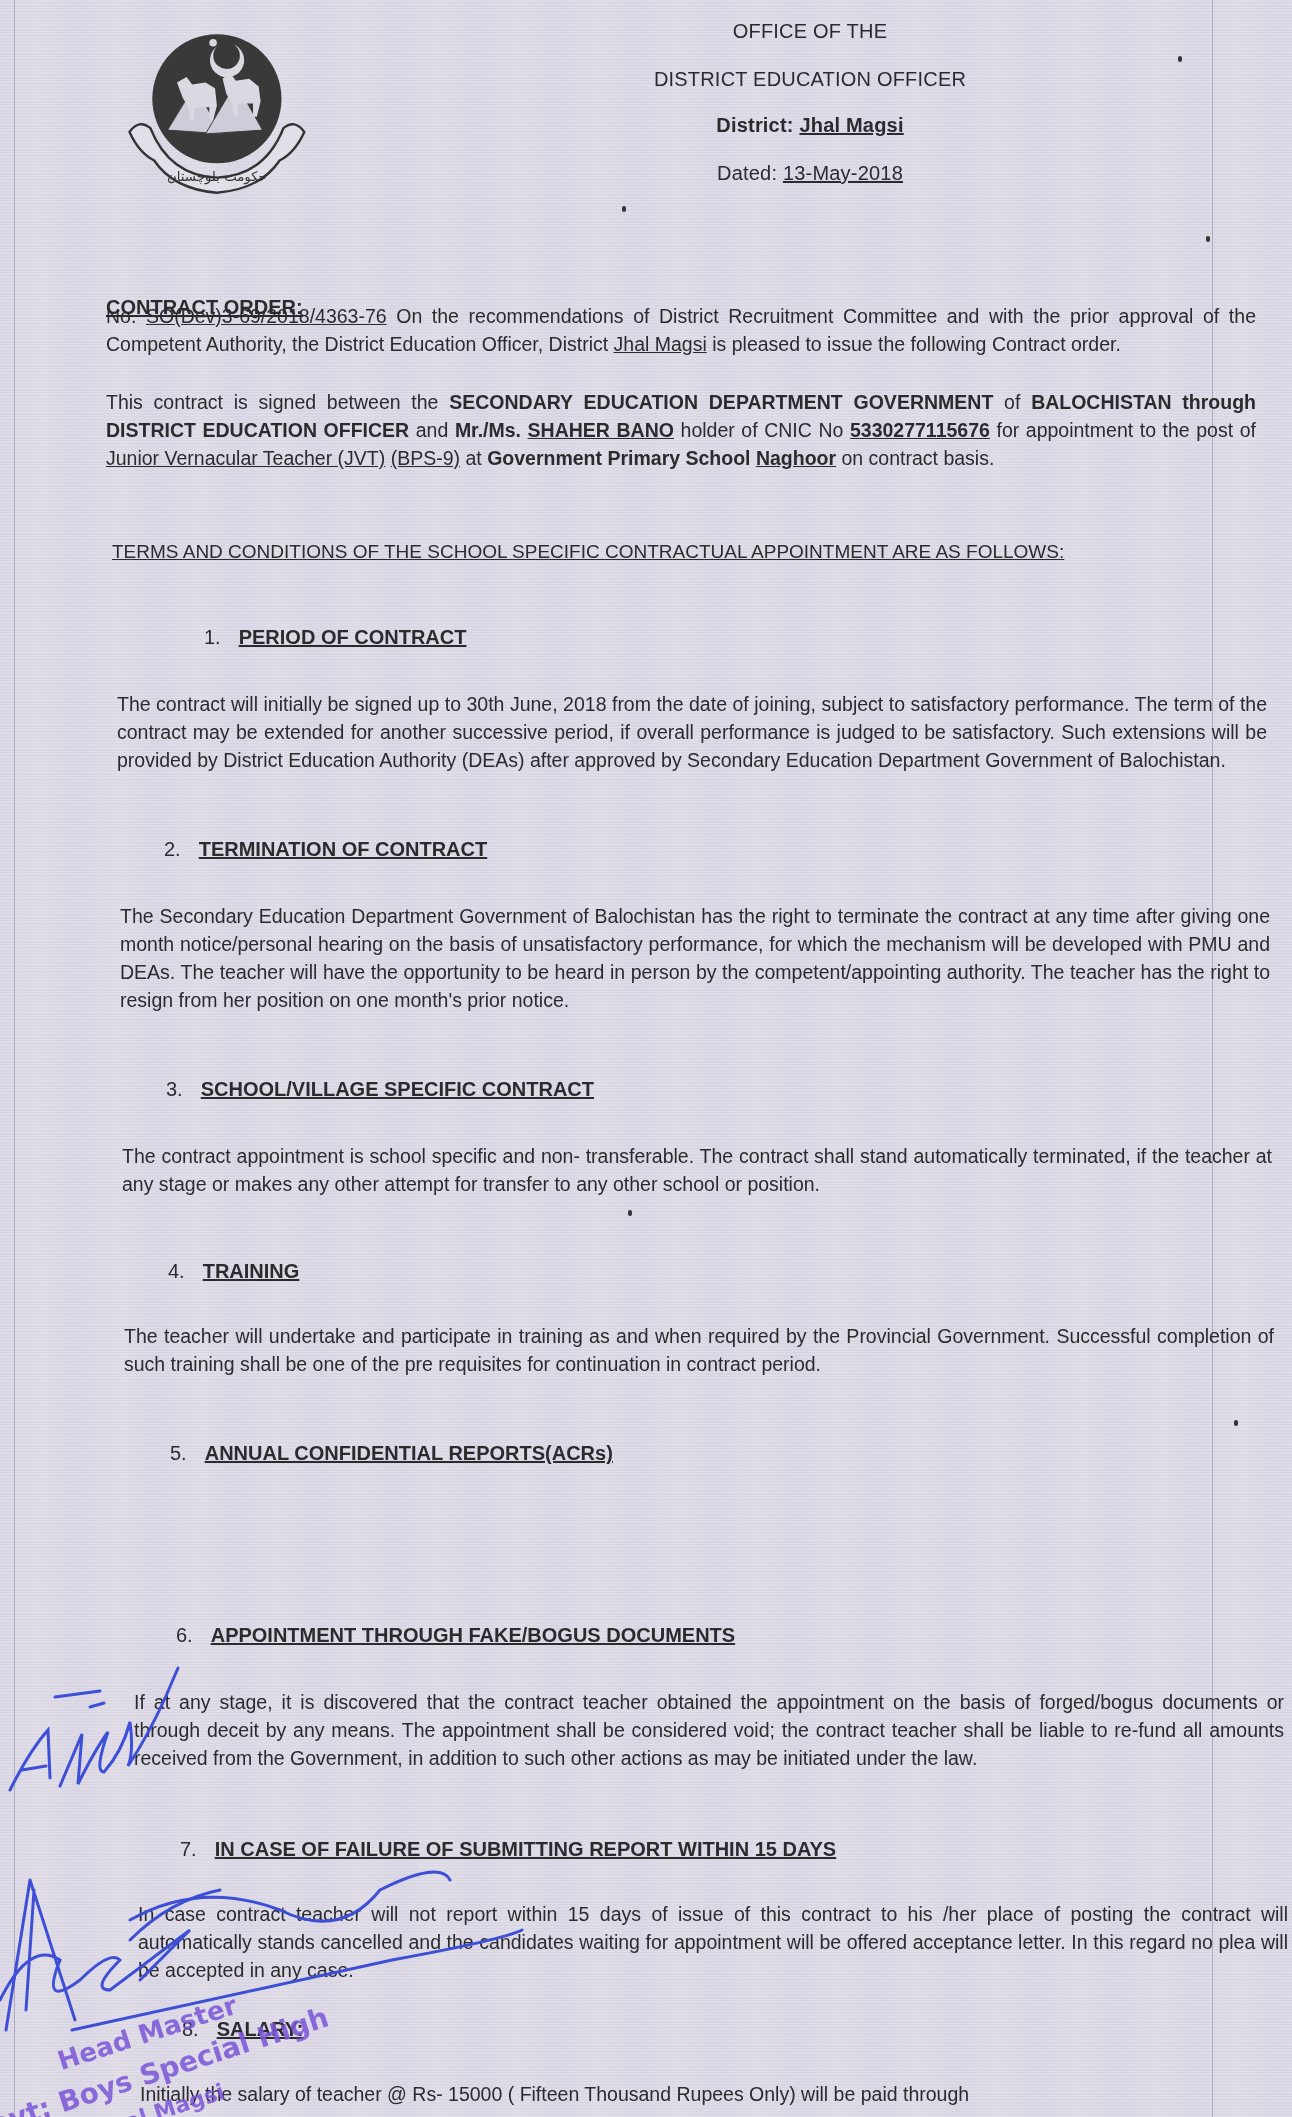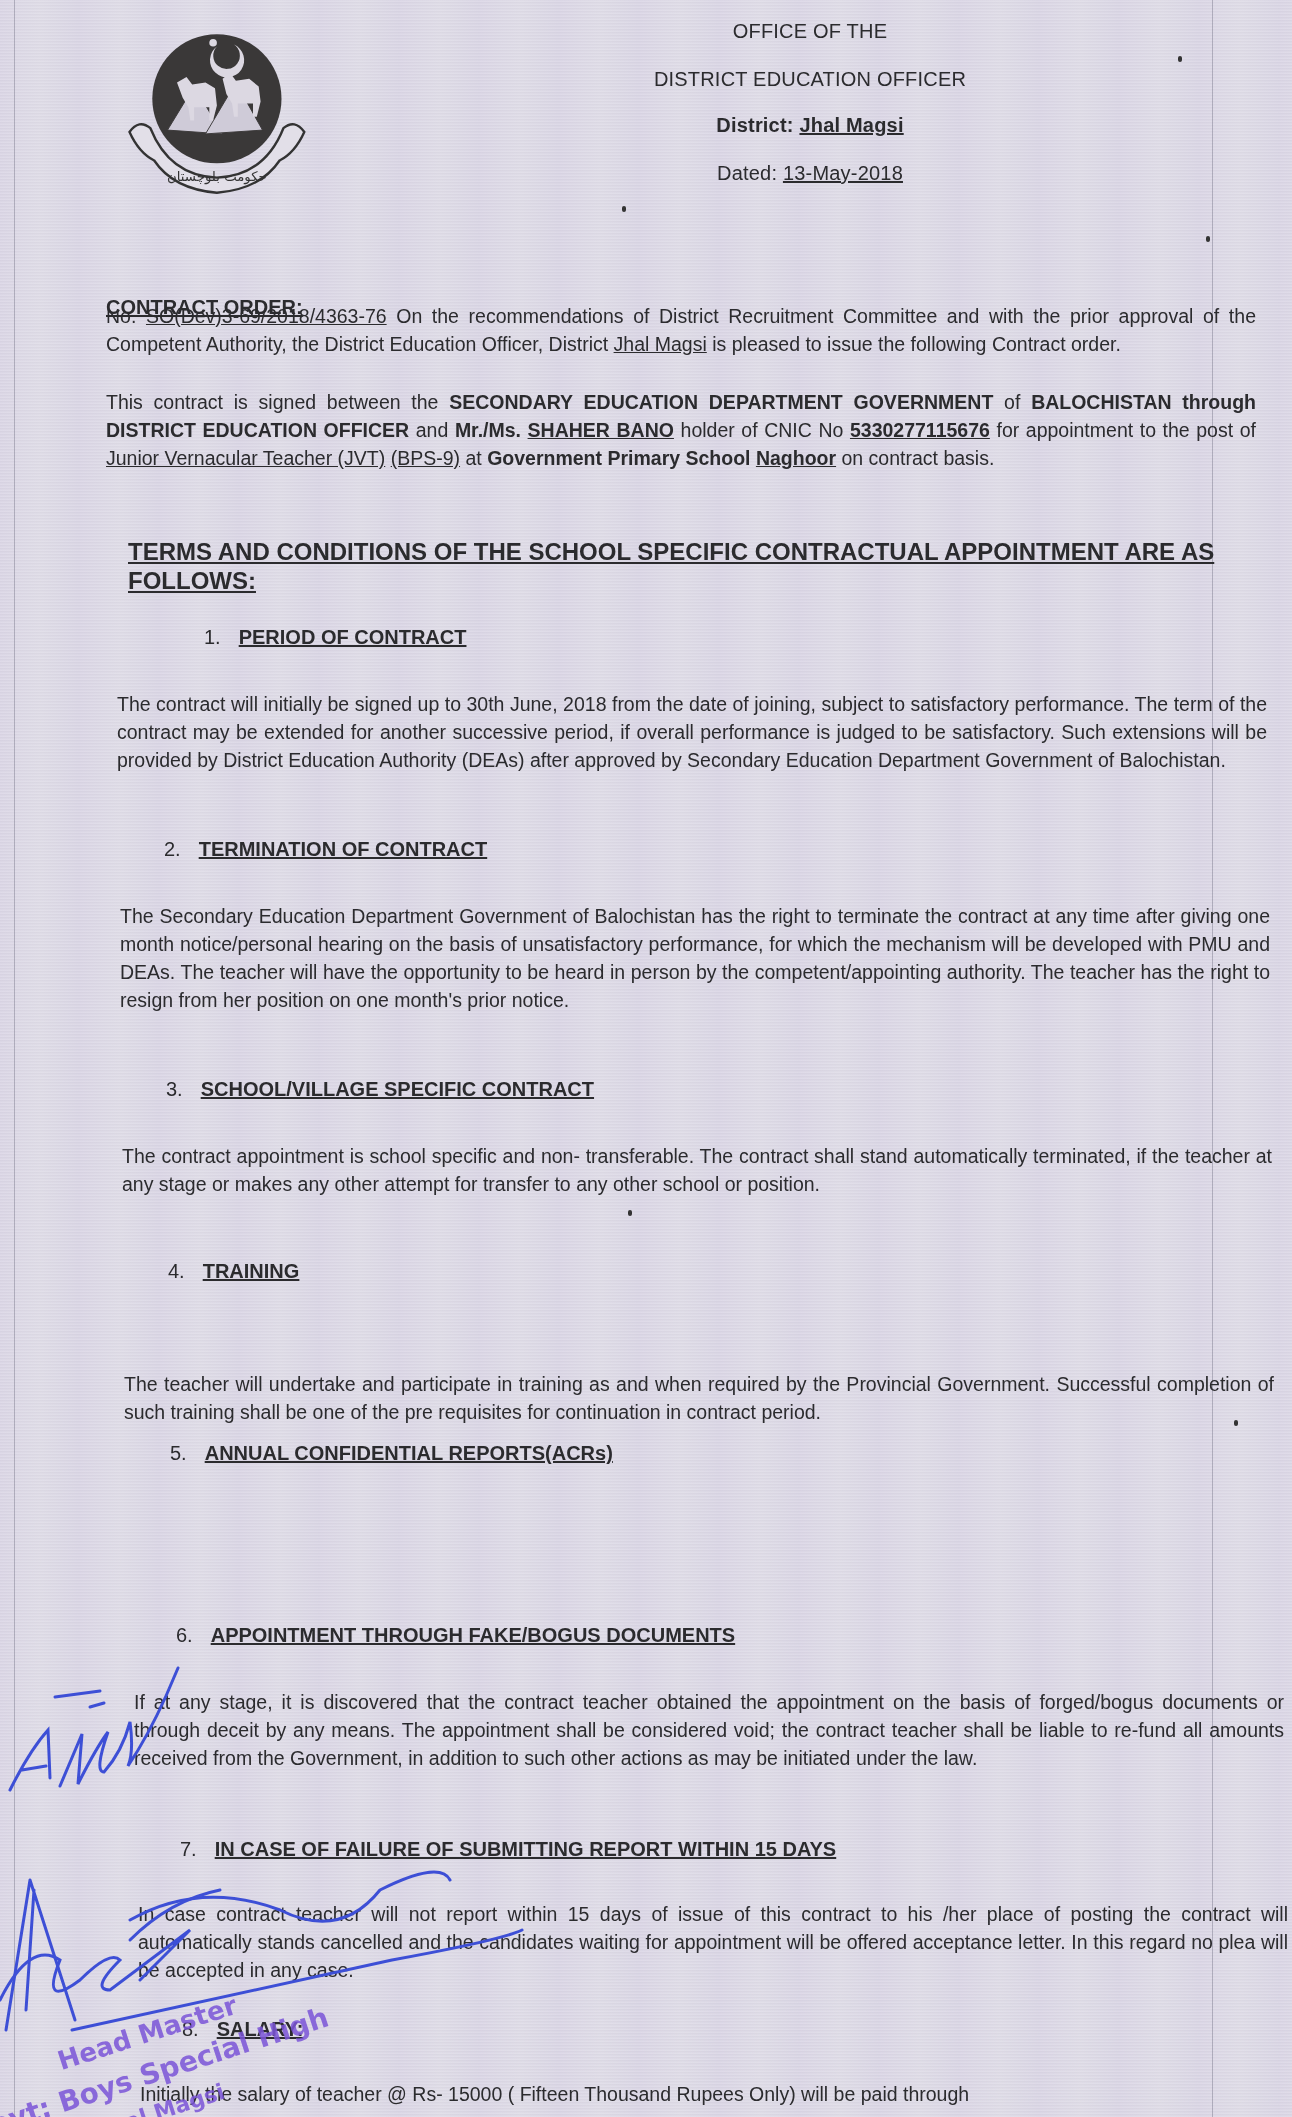--- a/index.html
+++ b/index.html
@@ -18,21 +18,21 @@
   .header { position: absolute; left: 560px; width: 500px; text-align: center; font-size: 20px; letter-spacing: 0.2px; }
   .header .u { text-decoration: underline; }
   .h1 { top: 20px; }
   .h2 { top: 68px; }
   .h3 { top: 114px; font-weight: bold; }
   .h4 { top: 162px; }
   .order-title { position: absolute; left: 106px; top: 256px; font-size: 20px; font-weight: bold; text-decoration: underline; margin-top: 40px; }
   .para { position: absolute; font-size: 19.5px; line-height: 28px; text-align: justify; }
   .para u { text-decoration: underline; }
   .para b { font-weight: bold; }
-  .terms-head { position: absolute; left: 128px; top: 537px; width: 1130px; font-size: 24px; font-weight: bold; text-decoration: underline; line-height: 29px; }
+  .terms-head { position: absolute; left: 112px; top: 537px; width: 1130px; font-size: 19px; font-weight: normal; text-decoration: underline; line-height: 29px; }
   .sec-head { position: absolute; font-size: 20px; font-weight: bold; }
   .sec-head .num { font-weight: normal; margin-right: 18px; }
   .sec-head .lbl { text-decoration: underline; }
   .stamp { position: absolute; color: #7b55d8; font-weight: bold; font-family: "DejaVu Sans", sans-serif; transform: rotate(-18deg); opacity: 0.85; }
   .ink { position: absolute; left: 0; top: 0; width: 1292px; height: 2117px; pointer-events: none; }
   .speck { position: absolute; width: 4px; height: 6px; background: #333; border-radius: 2px; }
 </style>
 </head>
 <body>
 
@@ -108,21 +108,21 @@
   <div class="para" style="left:120px; top:902px; width:1150px;">The Secondary Education Department Government of Balochistan has the right to terminate the contract at any time after giving one month notice/personal hearing on the basis of unsatisfactory performance, for which the mechanism will be developed with PMU and DEAs. The teacher will have the opportunity to be heard in person by the competent/appointing authority. The teacher has the right to resign from her position on one month's prior notice.</div>
 
   <div class="sec-head" style="left:166px; top:1078px;">
     <span class="num">3.</span><span class="lbl">SCHOOL/VILLAGE SPECIFIC CONTRACT</span>
   </div>
   <div class="para" style="left:122px; top:1142px; width:1150px;">The contract appointment is school specific and non- transferable. The contract shall stand automatically terminated, if the teacher at any stage or makes any other attempt for transfer to any other school or position.</div>
 
   <div class="sec-head" style="left:168px; top:1260px;">
     <span class="num">4.</span><span class="lbl">TRAINING</span>
   </div>
-  <div class="para" style="left:124px; top:1322px; width:1150px;margin-top:48px;">The teacher will undertake and participate in training as and when required by the Provincial Government. Successful completion of such training shall be one of the pre requisites for continuation in contract period.</div>
+  <div class="para" style="left:124px; top:1322px; width:1150px;">The teacher will undertake and participate in training as and when required by the Provincial Government. Successful completion of such training shall be one of the pre requisites for continuation in contract period.</div>
 
   <div class="sec-head" style="left:170px; top:1442px;">
     <span class="num">5.</span><span class="lbl">ANNUAL CONFIDENTIAL REPORTS(ACRs)</span>
   </div>
 
   <div class="sec-head" style="left:176px; top:1624px;">
     <span class="num">6.</span><span class="lbl">APPOINTMENT THROUGH FAKE/BOGUS DOCUMENTS</span>
   </div>
   <div class="para" style="left:134px; top:1688px; width:1150px;">If at any stage, it is discovered that the contract teacher obtained the appointment on the basis of forged/bogus documents or through deceit by any means. The appointment shall be considered void; the contract teacher shall be liable to re-fund all amounts received from the Government, in addition to such other actions as may be initiated under the law.</div>
 

